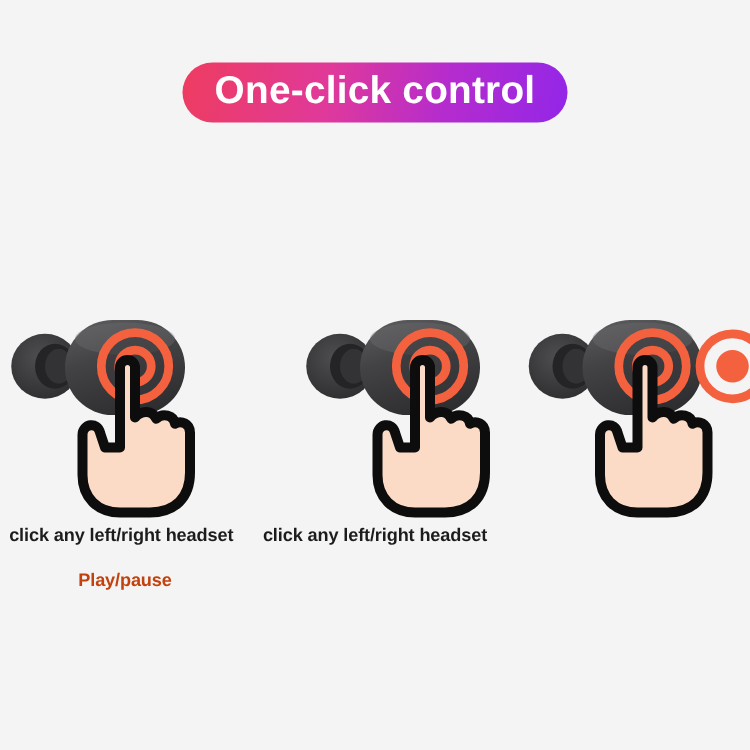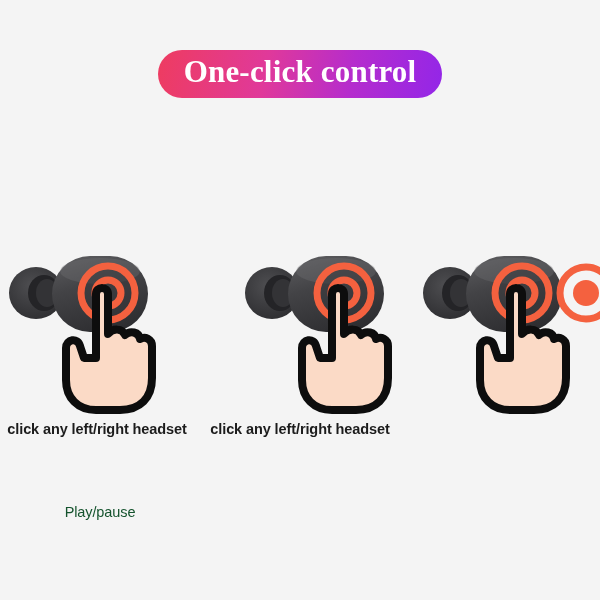--- a/index.html
+++ b/index.html
@@ -27,21 +27,20 @@
     margin-top: 50px;
     padding: 6px 26px 9px 26px;
     border-radius: 26px;
     background: linear-gradient(100deg, #ee3c60 0%, #e0399a 38%, #b52ccd 68%, #9326e8 100%);
     color: #ffffff;
     font-size: 31px;
     font-weight: bold;
     letter-spacing: 0.2px;
     line-height: 1.05;
     white-space: nowrap;
-    font-family: Liberation Serif, serif;
   }
   .subtitle {
     margin-top: 17px;
     font-size: 38px;
     font-weight: 300;
     color: #1b1b1b;
     letter-spacing: 0.3px;
     white-space: nowrap;
   }
 
@@ -92,25 +91,24 @@
     letter-spacing: -0.1px;
     white-space: nowrap;
   }
   .col-3 .cap-main { white-space: normal; }
   .cap-sub {
     position: absolute;
     top: 37px;
     left: 0;
     width: 200px;
     font-size: 14.5px;
-    font-weight: 400;
-    color: #14532d;
+    font-weight: 700;
+    color: #c2410c;
     letter-spacing: -0.1px;
     white-space: nowrap;
-    margin-top: 47px;
   }
   .col-1 .cap-main { transform: translateX(-3px); }
   .col-3 .cap-main { transform: translateX(2px); }
   .col-3 .cap-sub  { transform: translateX(2px); }
 </style>
 </head>
 <body>
 
 <div class="header">
   <div class="title-banner">One-click control</div>

